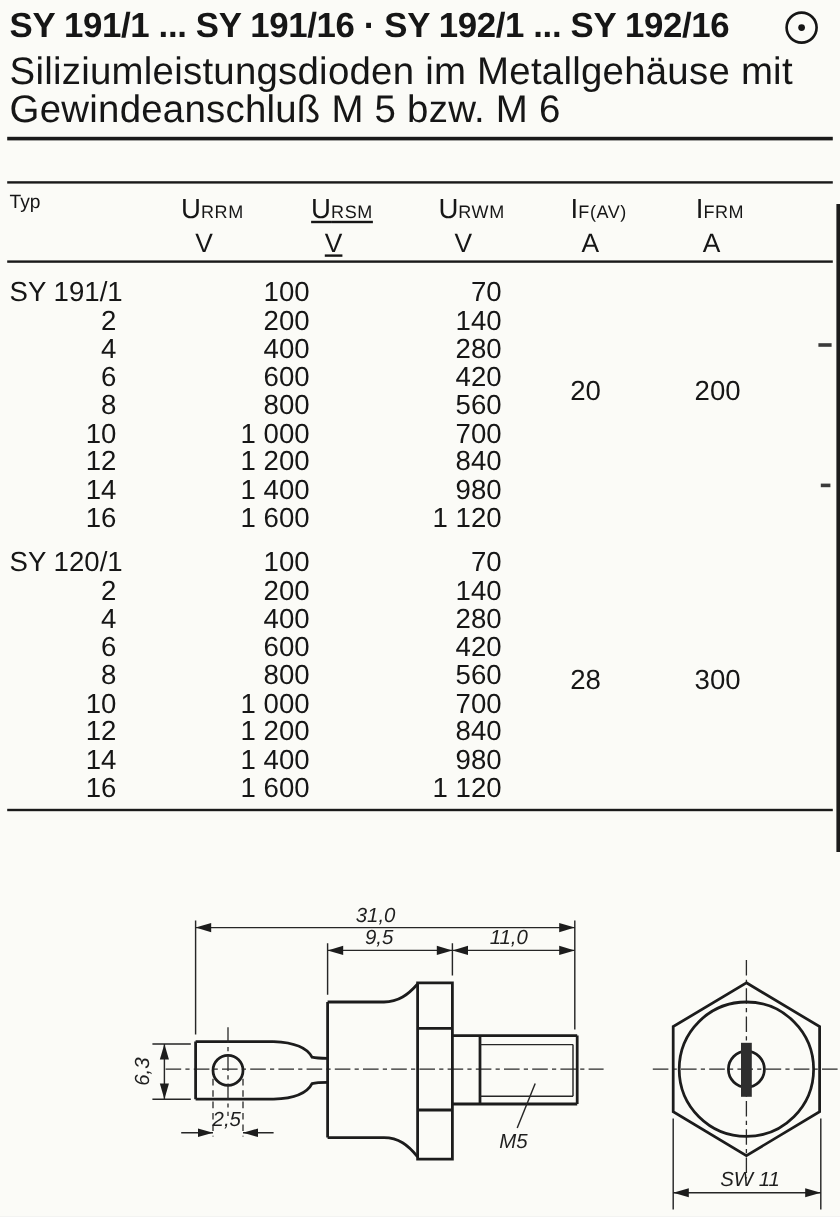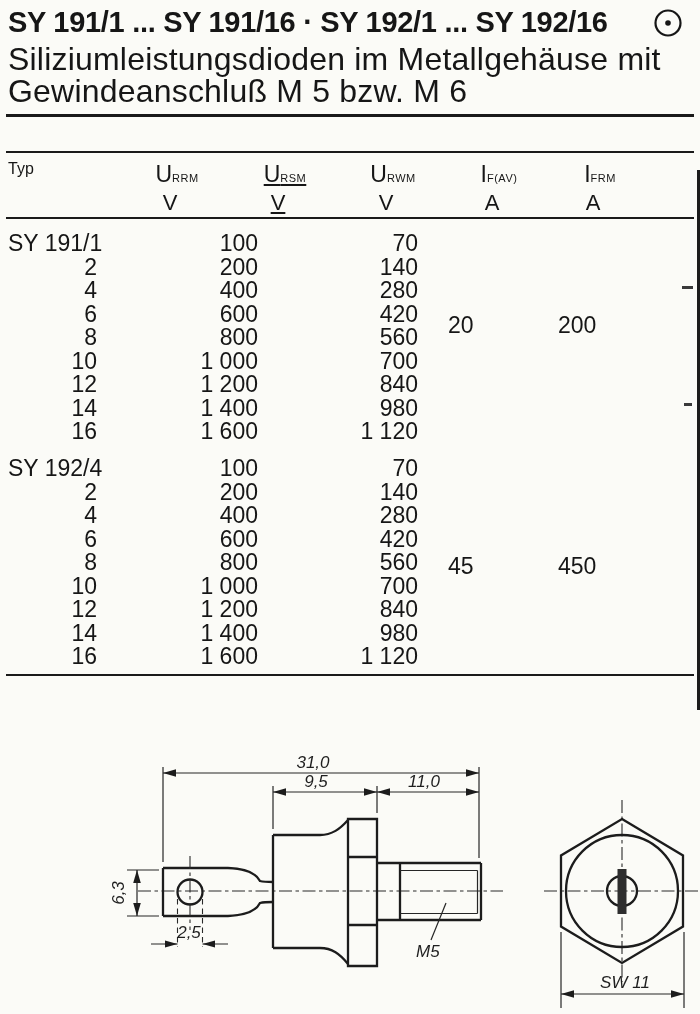--- a/index.html
+++ b/index.html
@@ -24,38 +24,38 @@
   .rule-tabletop{ top:151px; height:2px; }
   .rule-header  { top:217px; height:2px; }
   .rule-bottom  { top:674px; height:2px; }
   .edge-line { position:absolute; left:697px; top:170px; width:2.5px; height:540px; background:#1c1c1c; }
   .tick { position:absolute; background:#3a3a3a; height:2.5px; }
   .tick-1 { left:682px; top:286px; width:11px; }
   .tick-2 { left:684px; top:403px; width:8px; }
   
   .th-typ { position:absolute; left:8px; top:160px; font-size:16px; }
   .hdr { position:absolute; top:162px; width:120px; text-align:center; font-size:23px; line-height:24px; }
-  .hdr .sub { font-size:11px; letter-spacing:0.5px; }
+  .hdr .sub { font-size:15px; letter-spacing:0.5px; }
   .hdr .unit { position:relative; left:-7px; font-size:22px; margin-top:1px; }
   .hdr-urrm { left:117px; }
   .hdr-ursm { left:225px;text-decoration:underline; }
   .hdr-urwm { left:333px; }
   .hdr-ifav { left:439px; }
   .hdr-ifrm { left:540px; }
   
   .block { position:absolute; left:0; width:700px; font-size:23px; }
   .block-1 { top:232px; }
   .block-2 { top:457px; }
   .trow { display:flex; line-height:23.5px; height:23.5px; }
   .cell { white-space:nowrap; }
   .c-typ  { width:97px;  text-align:right; }
   .c-typ.first { text-align:right; padding-left:8px; width:89px; }
   .c-urrm { width:161px; text-align:right; }
   .c-urwm { width:160px; text-align:right; }
-  .ifav, .ifrm { position:absolute; width:80px; text-align:left; line-height:23.5px; }
+  .ifav, .ifrm { position:absolute; width:80px; text-align:center; line-height:23.5px; }
   .ifav { left:448px; }
   .ifrm { left:558px; }
   .block-1 .ifav, .block-1 .ifrm { top:82px; }
   .block-2 .ifav, .block-2 .ifrm { top:98px; }
   
   .drawing { position:absolute; left:0; top:690px; }
   .drawing text {
     font-family:"Liberation Sans", sans-serif; font-style:italic;
     font-size:17px; fill:#1f1f1f;
   }
@@ -153,24 +153,24 @@
         <div class="cell c-urrm">1 400</div>
         <div class="cell c-urwm">980</div>
       </div>
       <div class="trow">
         <div class="cell c-typ">16</div>
         <div class="cell c-urrm">1 600</div>
         <div class="cell c-urwm">1 120</div>
       </div>
     </div>
   <div class="block block-2">
-    <div class="ifav">45</div>
-    <div class="ifrm">450</div>
+    <div class="ifav">28</div>
+    <div class="ifrm">300</div>
   <div class="trow">
-        <div class="cell c-typ first">SY 192/4</div>
+        <div class="cell c-typ first">SY 120/1</div>
         <div class="cell c-urrm">100</div>
         <div class="cell c-urwm">70</div>
       </div>
       <div class="trow">
         <div class="cell c-typ">2</div>
         <div class="cell c-urrm">200</div>
         <div class="cell c-urwm">140</div>
       </div>
       <div class="trow">
         <div class="cell c-typ">4</div>

